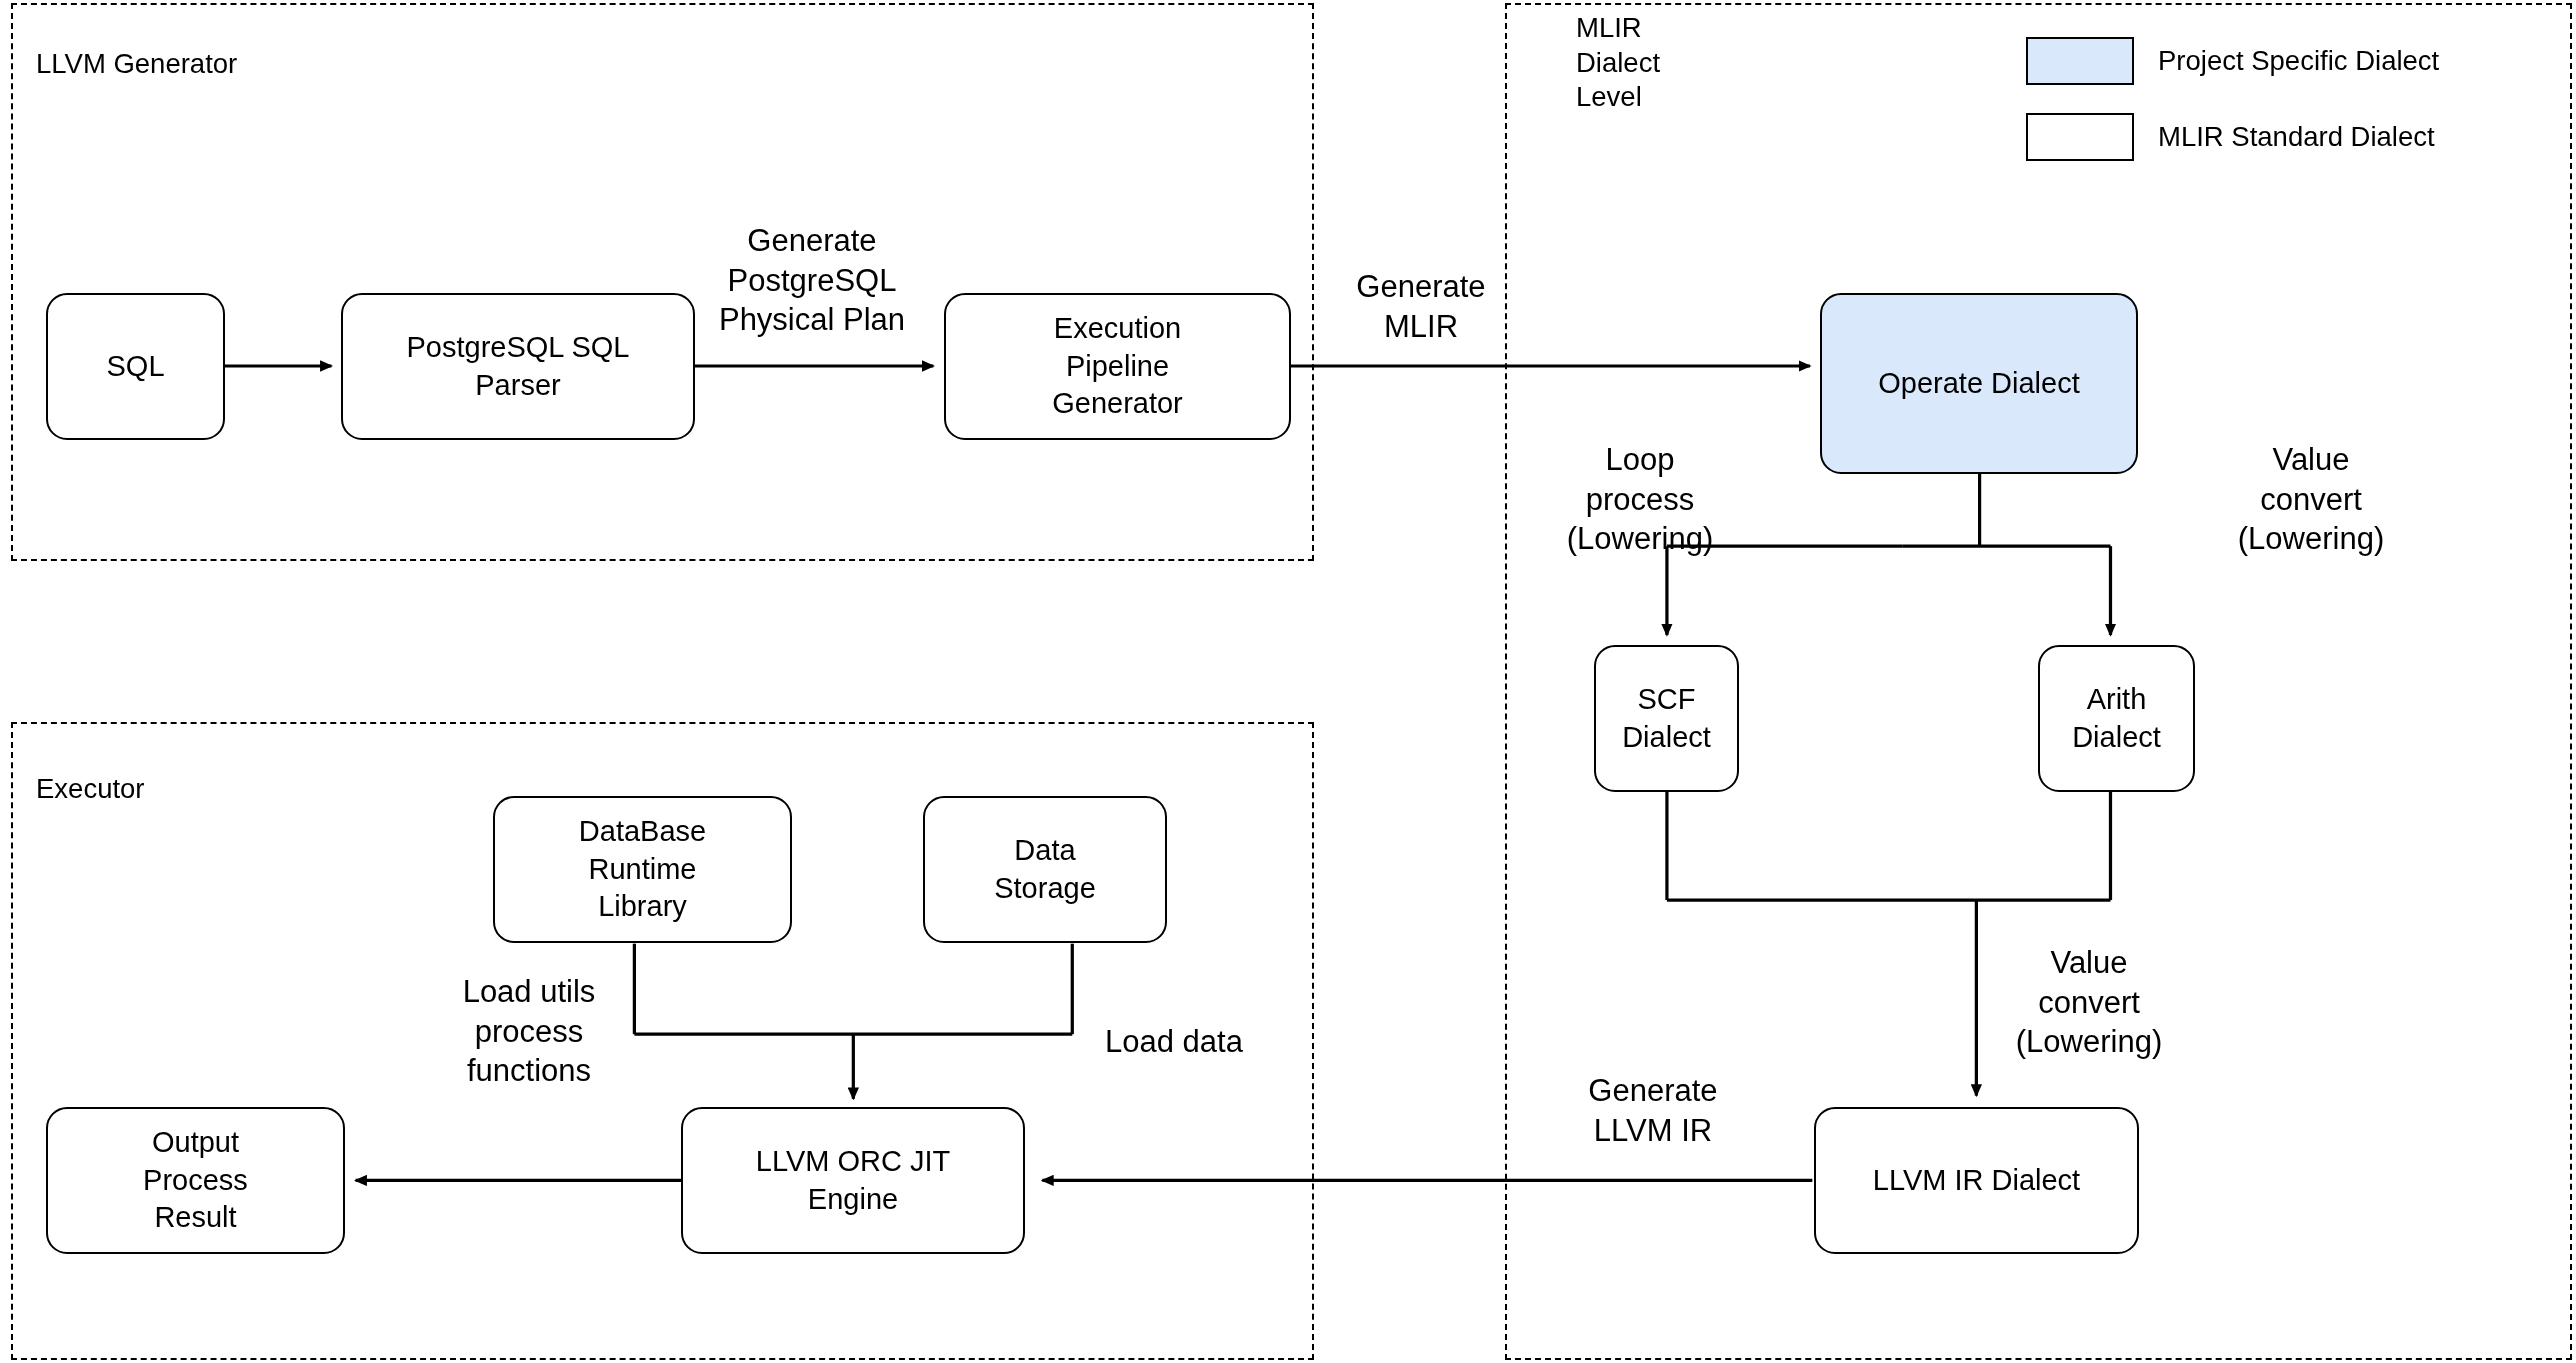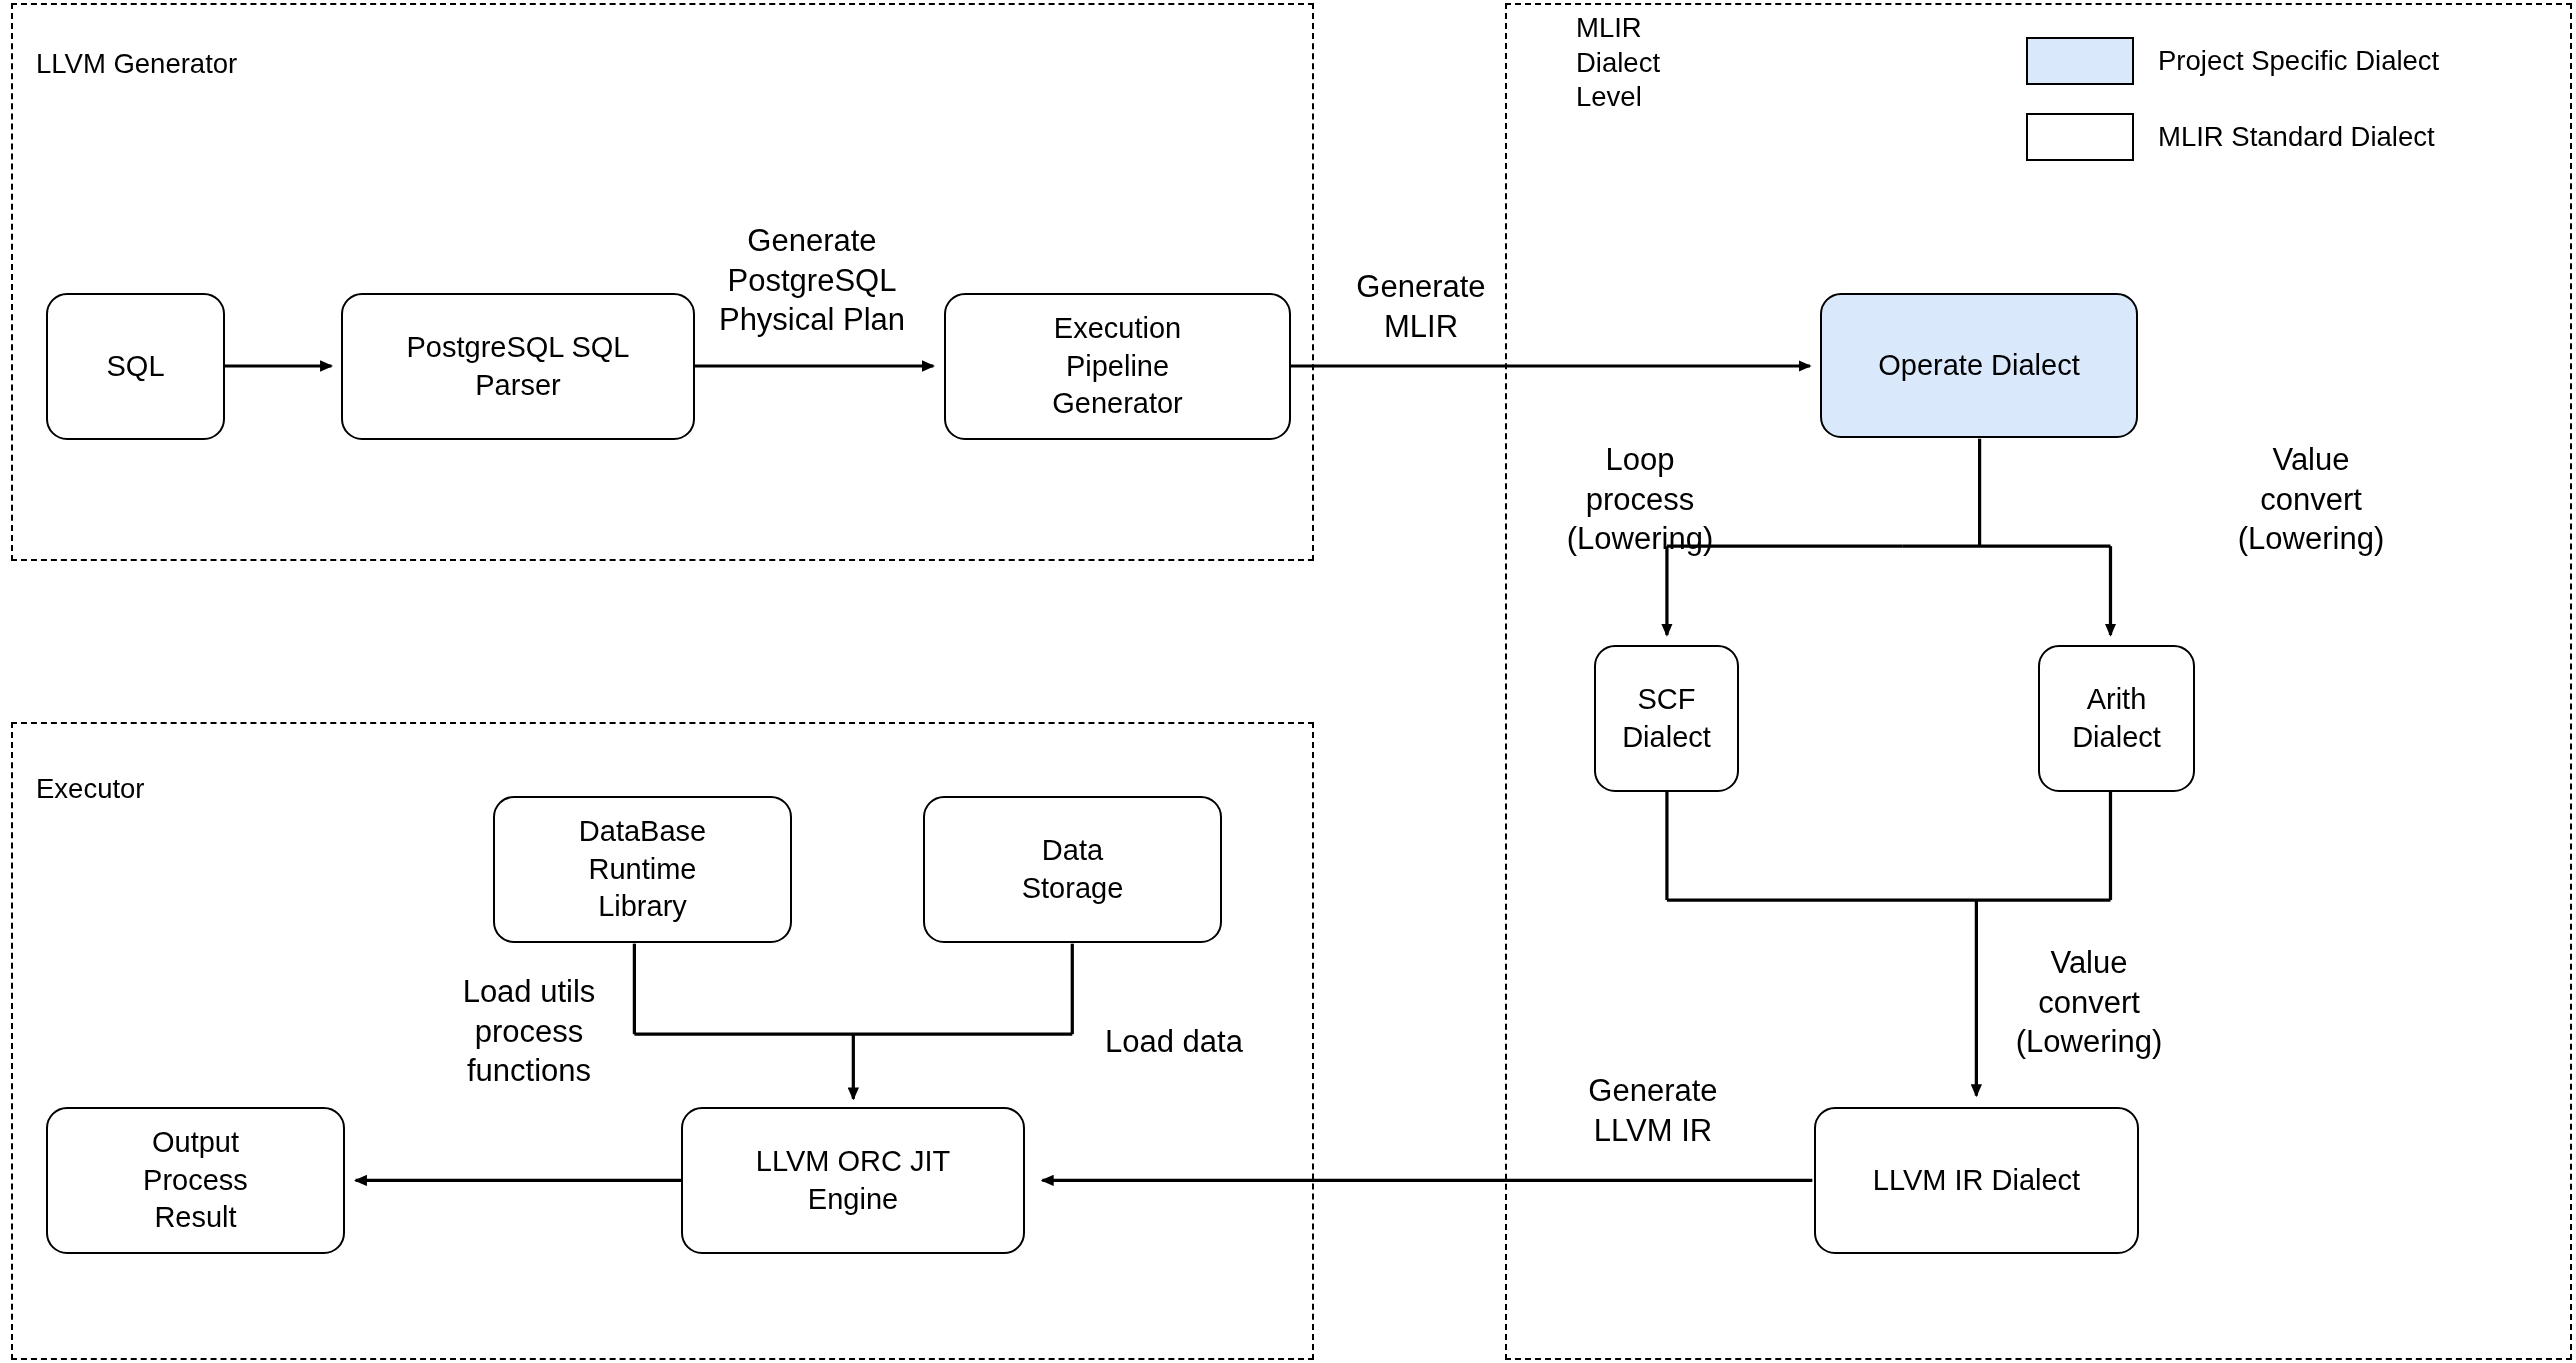--- a/index.html
+++ b/index.html
@@ -153,33 +153,33 @@
 
   <div class="node" style="left:46px; top:293px; width:179px; height:147px;">SQL</div>
 
   <div class="node" style="left:341px; top:293px; width:354px; height:147px;">PostgreSQL SQL
 Parser</div>
 
   <div class="node" style="left:944px; top:293px; width:347px; height:147px;">Execution
 Pipeline
 Generator</div>
 
-  <div class="node accent" style="left:1820px; top:293px; width:318px; height:145px;">Operate Dialect</div>
+  <div class="node accent" style="left:1820px; top:293px; width:318px; height:181px;">Operate Dialect</div>
 
   <div class="node" style="left:1594px; top:645px; width:145px; height:147px;">SCF Dialect</div>
 
   <div class="node" style="left:2038px; top:645px; width:157px; height:147px;">Arith Dialect</div>
 
   <div class="node" style="left:1814px; top:1107px; width:325px; height:147px;">LLVM IR Dialect</div>
 
   <div class="node" style="left:493px; top:796px; width:299px; height:147px;">DataBase
 Runtime
 Library</div>
 
-  <div class="node" style="left:923px; top:796px; width:299px; height:147px;">Data
+  <div class="node" style="left:923px; top:796px; width:244px; height:147px;">Data
 Storage</div>
 
   <div class="node" style="left:681px; top:1107px; width:344px; height:147px;">LLVM ORC JIT
 Engine</div>
 
   <div class="node" style="left:46px; top:1107px; width:299px; height:147px;">Output
 Process
 Result</div>
 
   <div class="elabel" style="left:687px; top:221px; width:250px;">Generate

